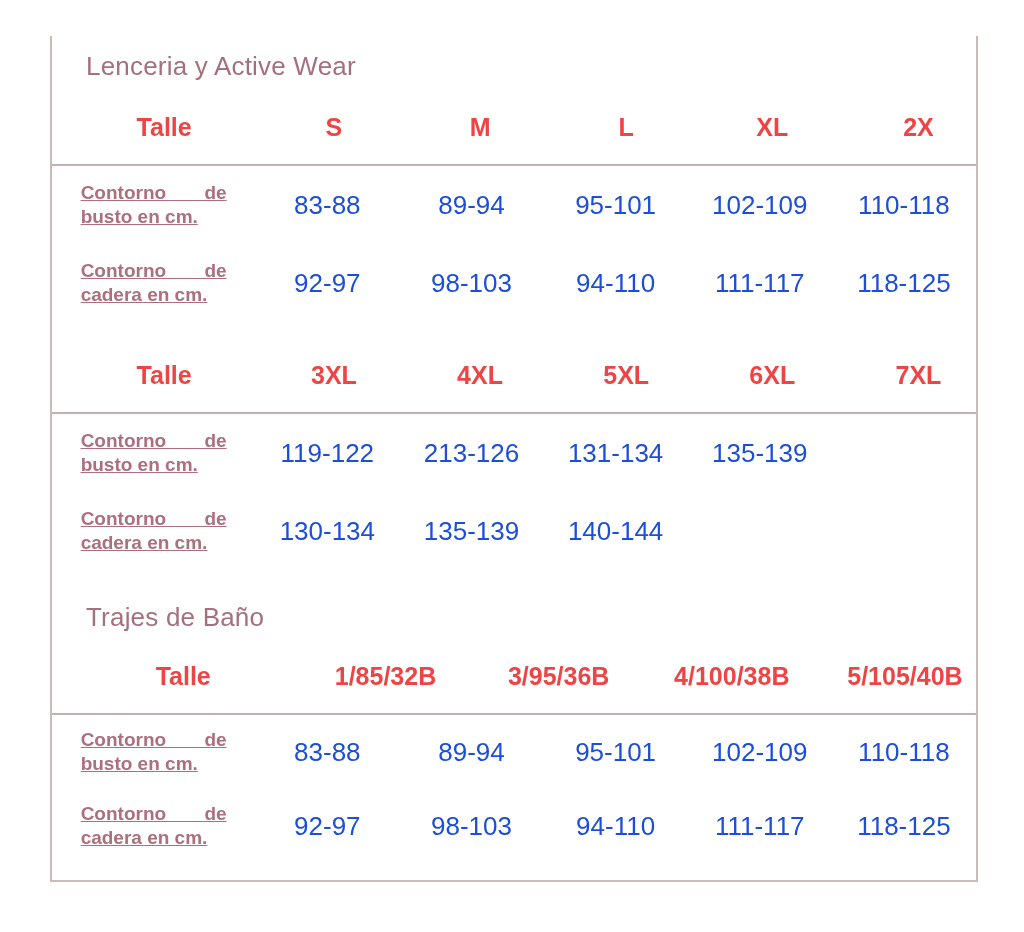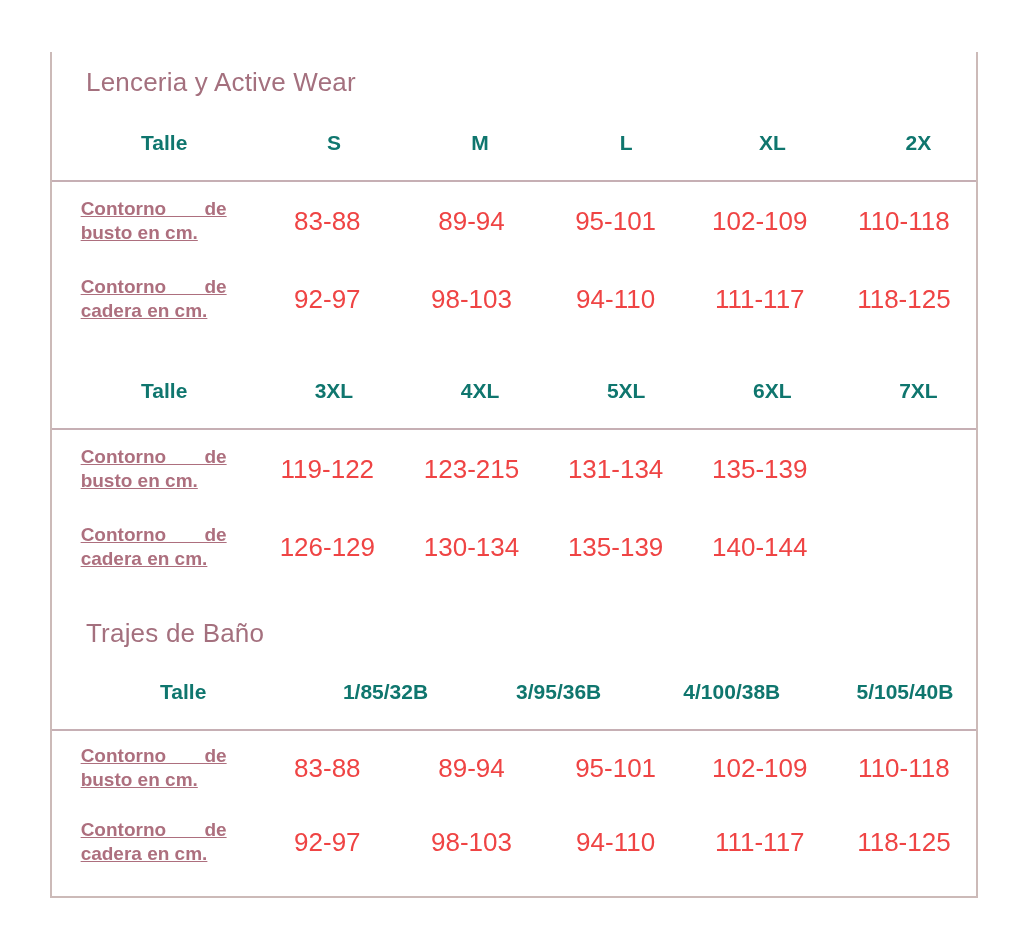--- a/index.html
+++ b/index.html
@@ -4,21 +4,21 @@
 <style>
   * { margin: 0; padding: 0; box-sizing: border-box; }
   html, body {
     width: 1024px; height: 932px;
     background: #ffffff;
     font-family: "Liberation Sans", sans-serif;
     overflow: hidden;
   }
   .sheet {
     position: absolute;
-    left: 50px; top: 52px;
+    left: 50px; top: 36px;
     width: 928px; height: 846px;
     border: 2px solid #ccbab8;
     border-top: none;
     background: #ffffff;
     padding: 14px 0 0 0;
   }
   .section-title {
     font-size: 26px;
     font-weight: 400;
     color: #a4707e;
@@ -32,23 +32,23 @@
   .t3 { margin-top: 28px; }
   .header-row {
     display: flex;
     align-items: flex-end;
     padding-bottom: 22px;
     border-bottom: 2px solid #c6afb4;
   }
   .cell-first   { width: 22%;  text-align: center; }
   .cell-data    { width: 15.6%; text-align: center; }
   .header-cell {
-    font-size: 21px;
+    font-size: 25px;
     font-weight: 700;
-    color: #0f766e;
+    color: #ef4444;
     line-height: 30px;
     white-space: nowrap;
     margin-left: 31px;
   }
   .table-row {
     display: flex;
     align-items: center;
     height: 78px;
   }
   .t3 .table-row { height: 74px; }
@@ -58,21 +58,21 @@
     text-align: justify;
     font-size: 19px;
     font-weight: 700;
     color: #ad6f7e;
     line-height: 24px;
     text-decoration: underline;
   }
   .value-cell {
     font-size: 26px;
     font-weight: 400;
-    color: #ef4444;
+    color: #1d4ed8;
     white-space: nowrap;
   }
   .gap-after-title { margin-top: 30px; }
   .trajes-title { margin-top: 31px; }
 </style>
 </head>
 <body>
 
 <div class="sheet">
 
@@ -117,29 +117,28 @@
         <div class="cell-data header-cell">4XL</div>
         <div class="cell-data header-cell">5XL</div>
         <div class="cell-data header-cell">6XL</div>
         <div class="cell-data header-cell">7XL</div>
       </div>
       <div class="table-row">
         <div class="cell-first">
           <div class="row-label">Contorno de busto en cm.</div>
         </div>
         <div class="cell-data value-cell">119-122</div>
-        <div class="cell-data value-cell">123-215</div>
+        <div class="cell-data value-cell">213-126</div>
         <div class="cell-data value-cell">131-134</div>
         <div class="cell-data value-cell">135-139</div>
       </div>
       <div class="table-row">
         <div class="cell-first">
           <div class="row-label">Contorno de cadera en cm.</div>
         </div>
-        <div class="cell-data value-cell">126-129</div>
         <div class="cell-data value-cell">130-134</div>
         <div class="cell-data value-cell">135-139</div>
         <div class="cell-data value-cell">140-144</div>
       </div>
     </div>
   </div>
 
   <div>
     <div class="section-title trajes-title">Trajes de Baño</div>
 

